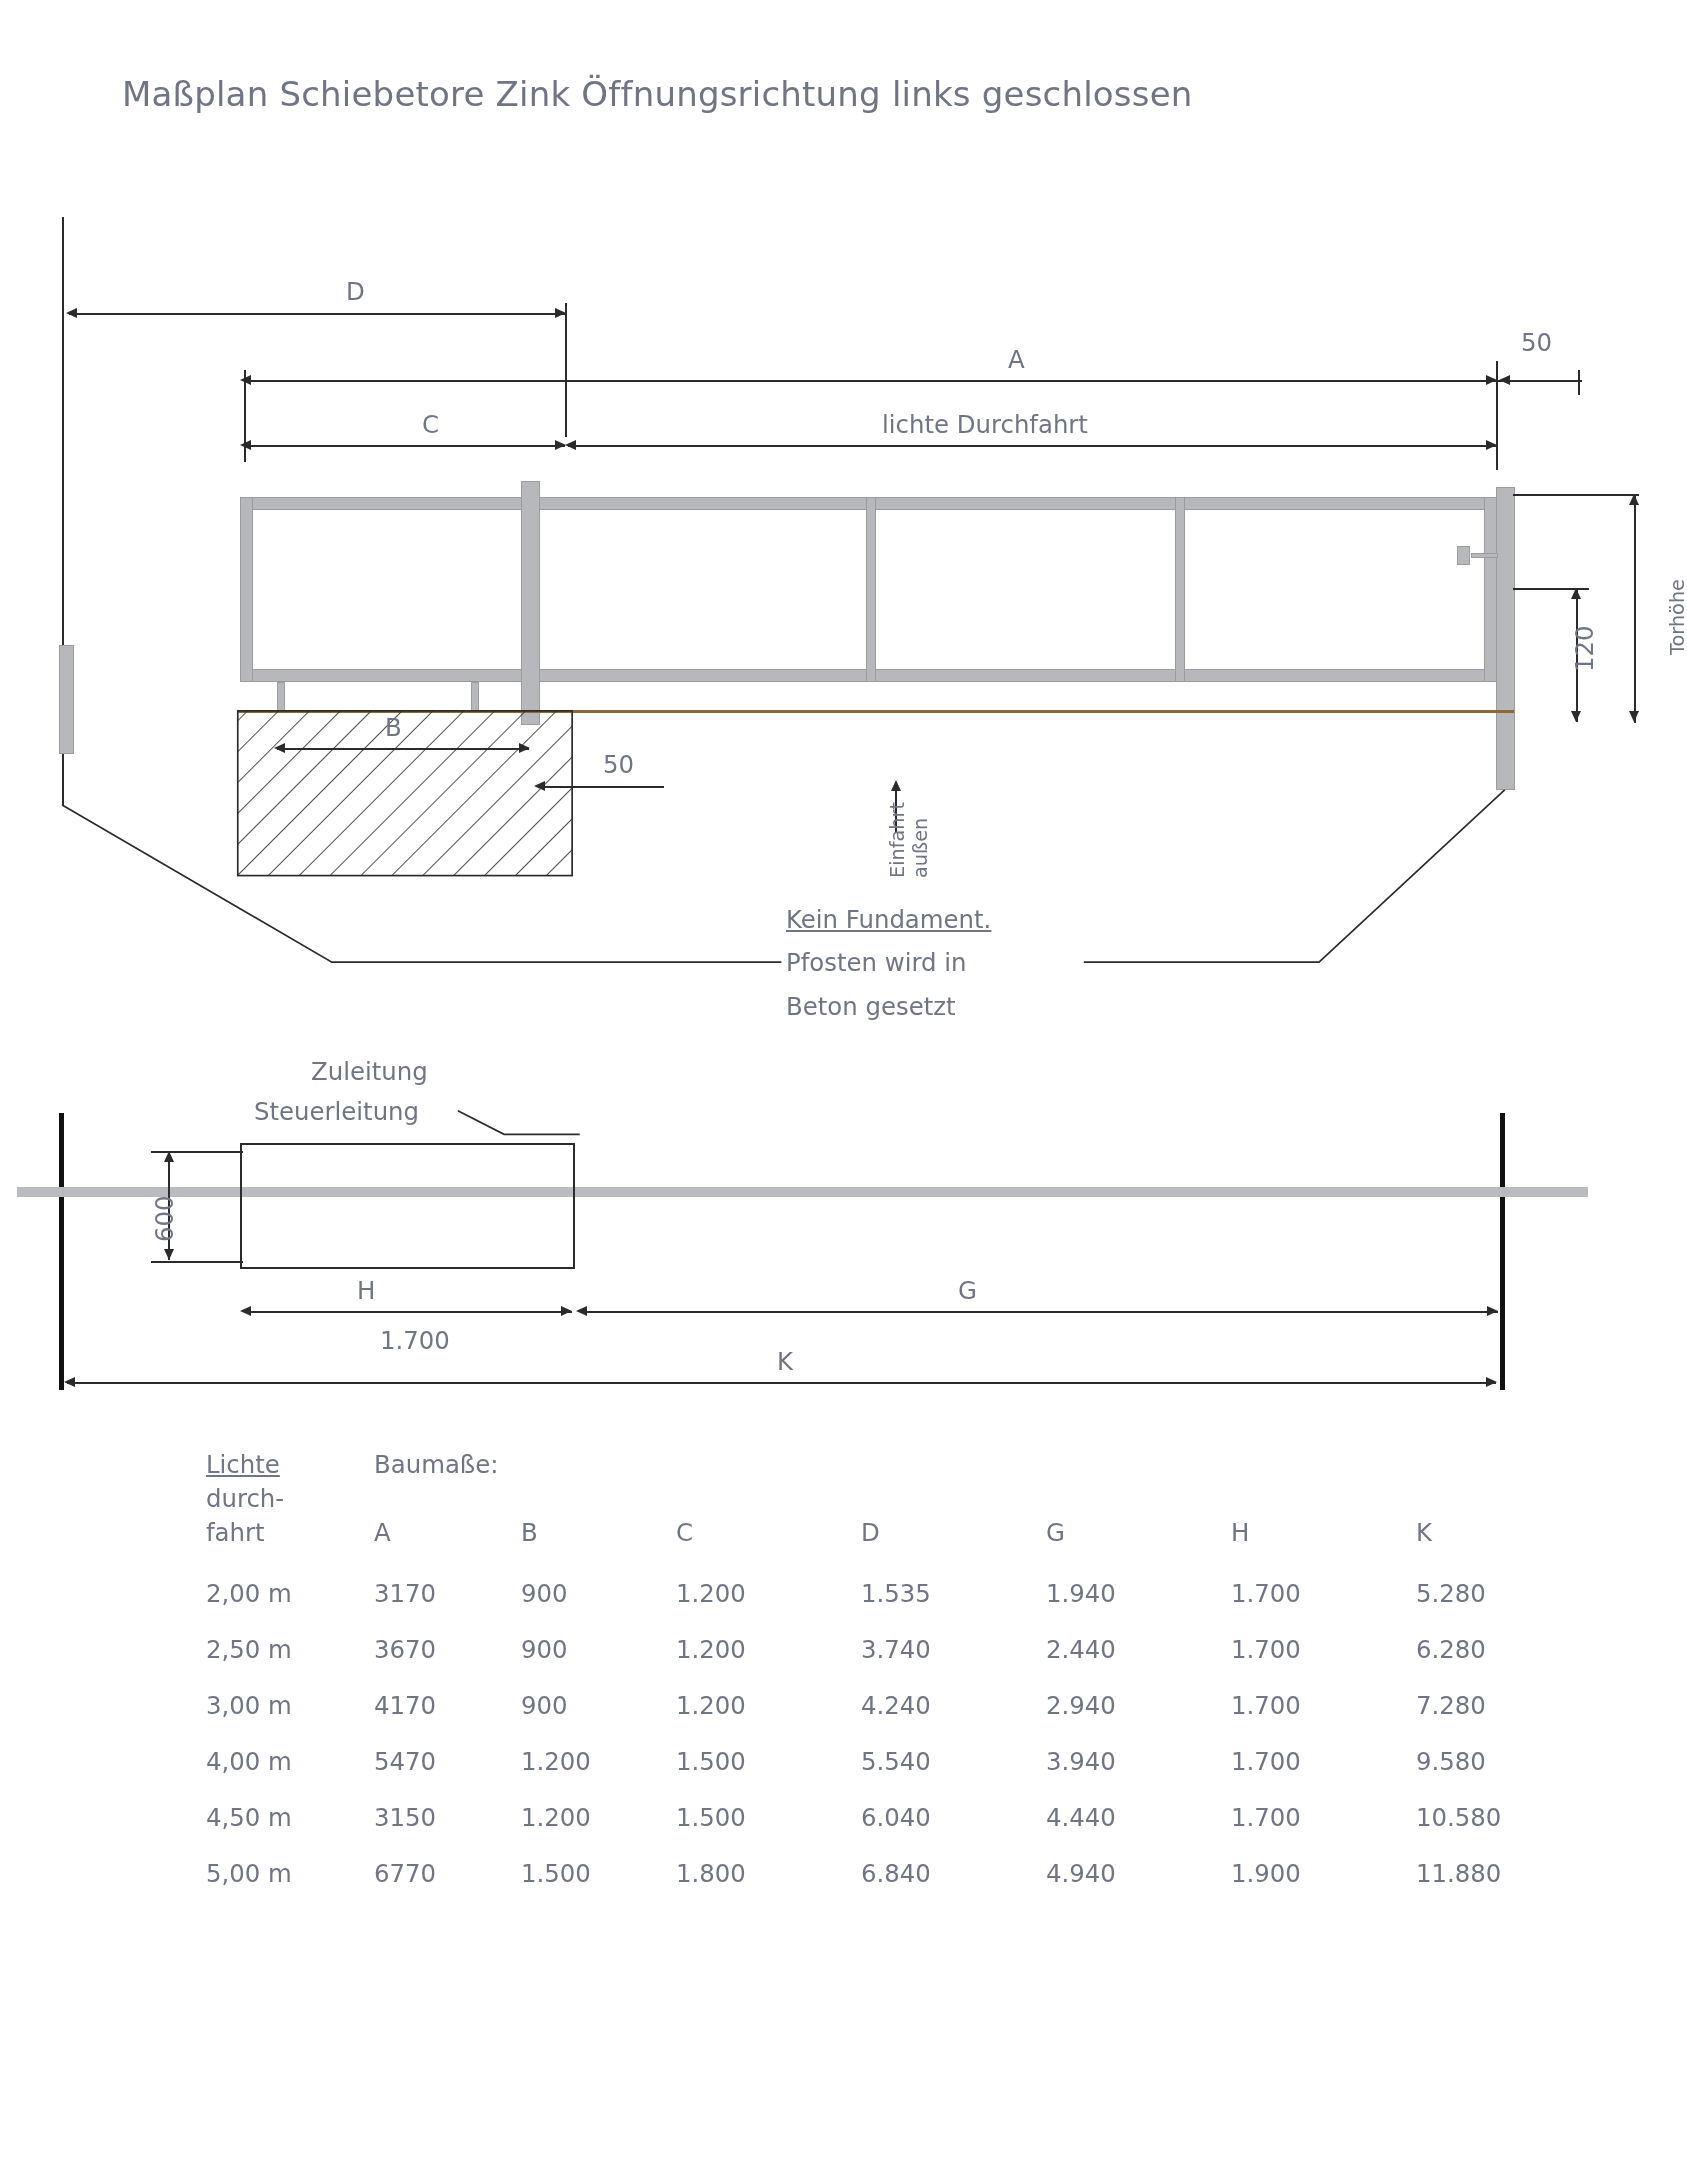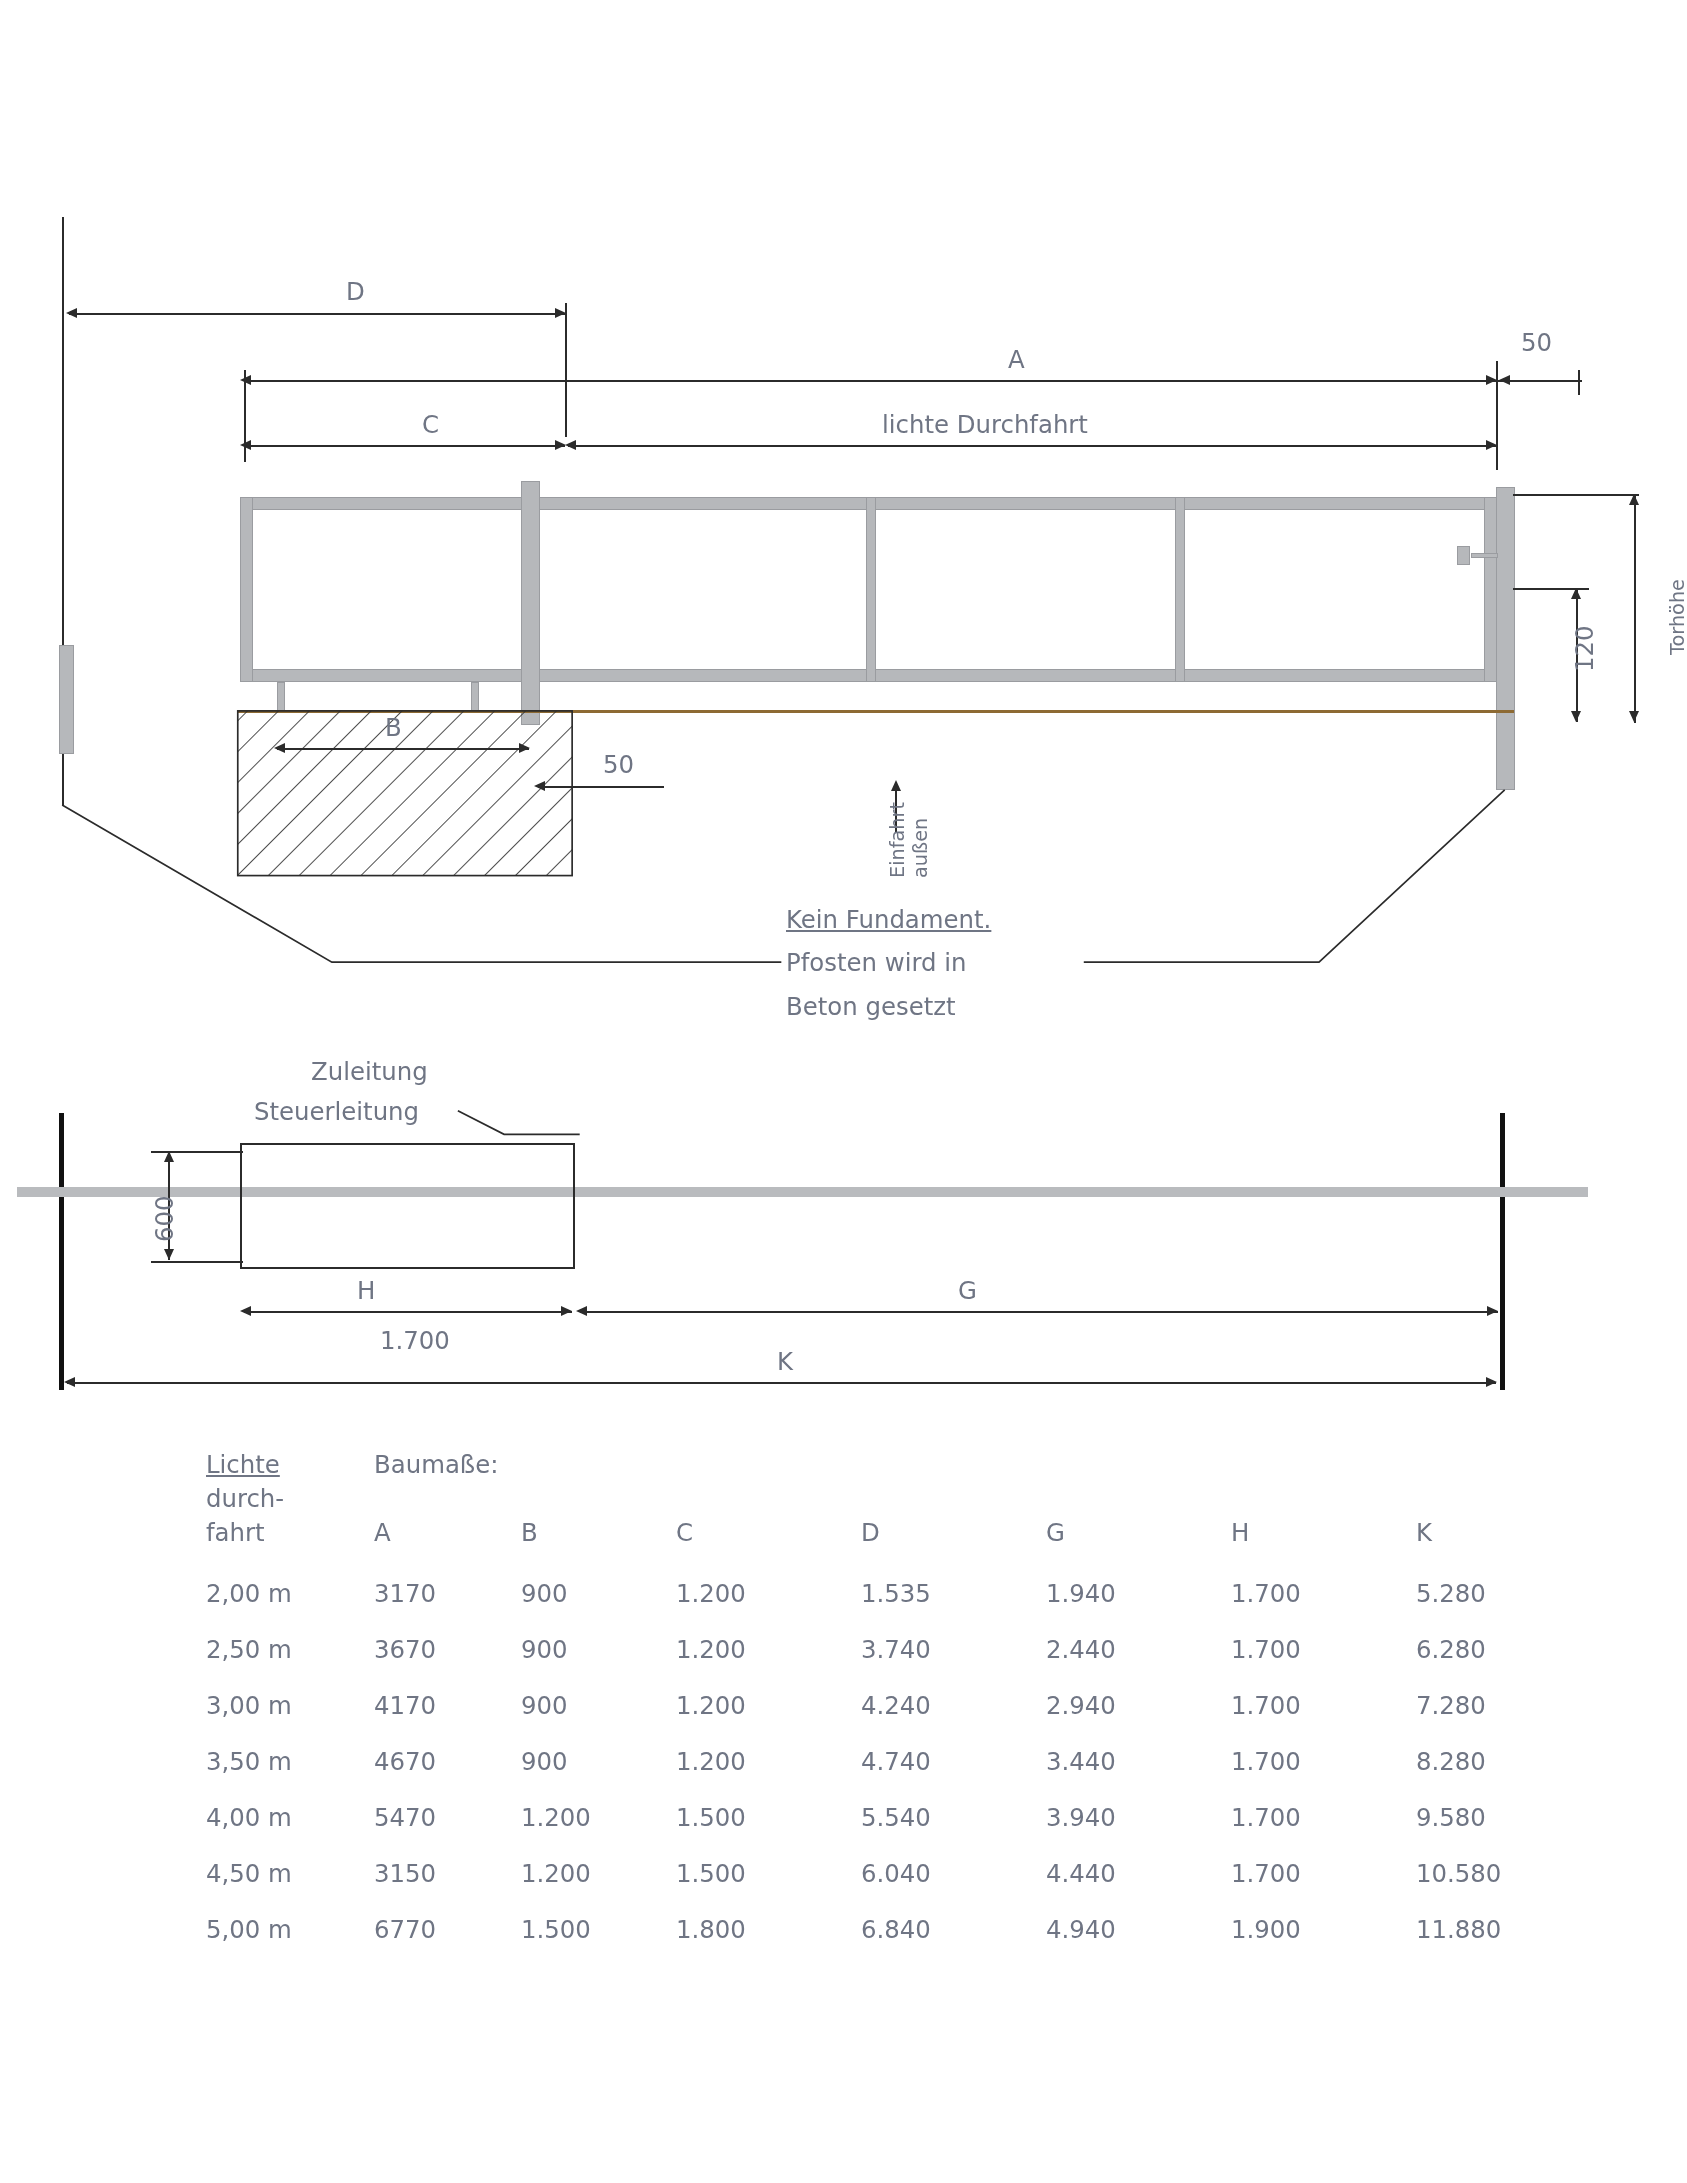--- a/index.html
+++ b/index.html
@@ -142,20 +142,21 @@
     width: 1687px;
     height: 2183px;
     pointer-events: none;
   }
 </style>
 </head>
 <body>
 
 <div class="page">
 
+  <div class="title">Maßplan Schiebetore Zink Öffnungsrichtung links geschlossen</div>
 
   <div class="vline-thin" style="left:62px; top:217px; height:588px;"></div>
 
   <div class="hline-thin" style="left:69px; top:313px; width:496px;"></div>
   <div class="arrow-left" style="left:66px; top:308px;"></div>
   <div class="arrow-right" style="left:555px; top:308px;"></div>
   <div class="lbl" style="left:346px; top:277px;">D</div>
   <div class="vline-thin" style="left:565px; top:303px; height:134px;"></div>
 
   <div class="hline-thin" style="left:244px; top:380px; width:1252px;"></div>
@@ -329,30 +330,20 @@
         <td>3,00 m</td>
         <td>4170</td>
         <td>900</td>
         <td>1.200</td>
         <td>4.240</td>
         <td>2.940</td>
         <td>1.700</td>
         <td>7.280</td>
       </tr>
       <tr class="drow">
-        <td>3,50 m</td>
-        <td>4670</td>
-        <td>900</td>
-        <td>1.200</td>
-        <td>4.740</td>
-        <td>3.440</td>
-        <td>1.700</td>
-        <td>8.280</td>
-      </tr>
-      <tr class="drow">
         <td>4,00 m</td>
         <td>5470</td>
         <td>1.200</td>
         <td>1.500</td>
         <td>5.540</td>
         <td>3.940</td>
         <td>1.700</td>
         <td>9.580</td>
       </tr>
       <tr class="drow">

